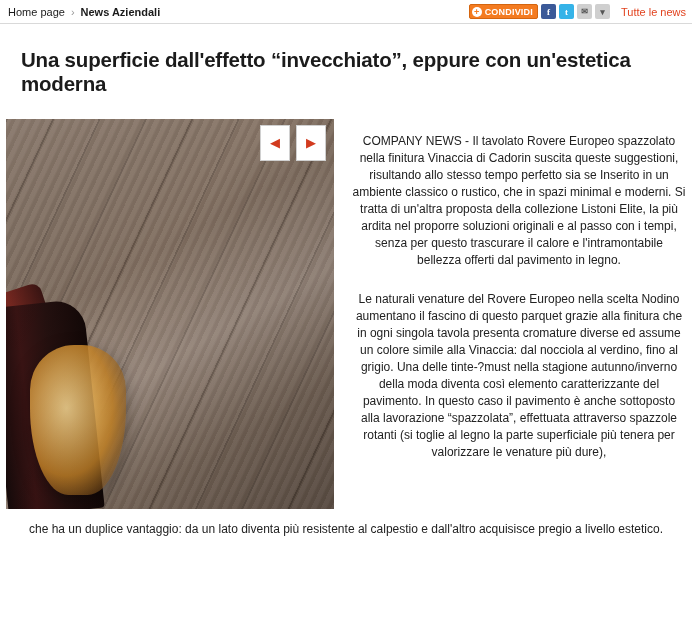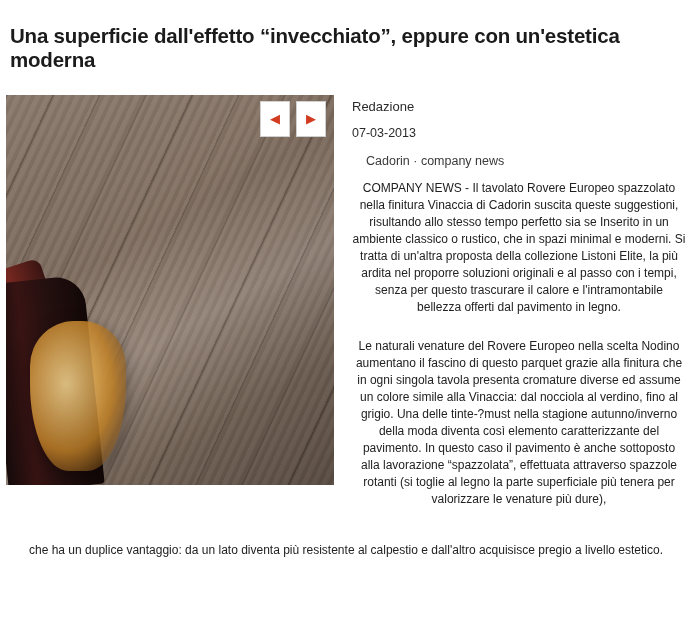--- a/index.html
+++ b/index.html
@@ -91,21 +91,21 @@
     font-size: 11px;
     text-decoration: none;
     margin-left: 8px;
   }
 
   
   .headline {
     font-size: 20.5px;
     font-weight: bold;
     color: #1b1b1b;
-    padding: 10px 6px 8px 10px;
+    padding: 10px 6px 8px 21px;
     line-height: 1.2;
     letter-spacing: -0.2px;
   }
 
   
   .content {
     padding: 0 6px;
     display: flex;
     gap: 10px;
   }
@@ -238,45 +238,57 @@
   .bottom .para {
     padding-left: 0;
     padding-bottom: 9px;
   }
 </style>
 </head>
 <body>
 
 <div id="page">
 
+  <div class="topbar">
+    <a class="crumb" href="#">Home page</a>
+    <span class="crumb-sep">›</span>
+    <a class="crumb bold" href="#">News Aziendali</a>
+
+    <div class="topbar-right">
+      <span class="share-btn">
+        <span class="plus">+</span>
+        <span>CONDIVIDI</span>
+      </span>
+      <span class="sq-icon sq-fb">f</span>
+      <span class="sq-icon sq-tw">t</span>
+      <span class="sq-icon sq-mail">✉</span>
+      <span class="sq-icon sq-more">▾</span>
+      <a class="all-news" href="#">Tutte le news</a>
+    </div>
+  </div>
 
   <h1 class="headline">Una superficie dall'effetto “invecchiato”, eppure con un'estetica moderna</h1>
 
   <div class="content">
 
     <div class="left-col">
       <div class="photo-wrap">
         <div class="photo"></div>
         <div class="photo-bottle2"></div>
         <div class="photo-bottle"></div>
         <div class="photo-glass"></div>
         <div class="photo-dark"></div>
         <div class="nav-arrows">
           <div class="arrow-btn">◀</div>
           <div class="arrow-btn">▶</div>
         </div>
       </div>
     </div>
 
     <div class="right-col">
-      <div class="meta">
-        <div class="redazione">Redazione</div>
-        <div class="date">07-03-2013</div>
-        <div class="tagline">Cadorin · company news</div>
-      </div>
       <p class="para">COMPANY NEWS  -  Il tavolato Rovere Europeo spazzolato nella finitura Vinaccia di Cadorin suscita queste suggestioni, risultando allo stesso tempo perfetto sia se Inserito in un ambiente classico o rustico, che in spazi minimal e moderni. Si tratta di un'altra proposta della collezione Listoni Elite, la più ardita nel proporre soluzioni originali e al passo con i tempi, senza per questo trascurare il calore e l'intramontabile bellezza offerti dal pavimento in legno.</p>
       <p class="para">Le naturali venature del Rovere Europeo nella scelta Nodino aumentano il fascino di questo parquet grazie alla finitura che in ogni singola tavola presenta cromature diverse ed assume un colore simile alla Vinaccia: dal nocciola al verdino, fino al grigio. Una delle tinte-?must nella stagione autunno/inverno della moda diventa così elemento caratterizzante del pavimento. In questo caso il pavimento è anche sottoposto alla lavorazione “spazzolata”, effettuata attraverso spazzole rotanti (si toglie al legno la parte superficiale più tenera per valorizzare le venature più dure),</p>
     </div>
   </div>
 
   <div class="bottom">
     <p class="para">che ha un duplice vantaggio: da un lato diventa più resistente al calpestio e dall'altro acquisisce pregio a livello estetico.</p>
 
   </div>
 

